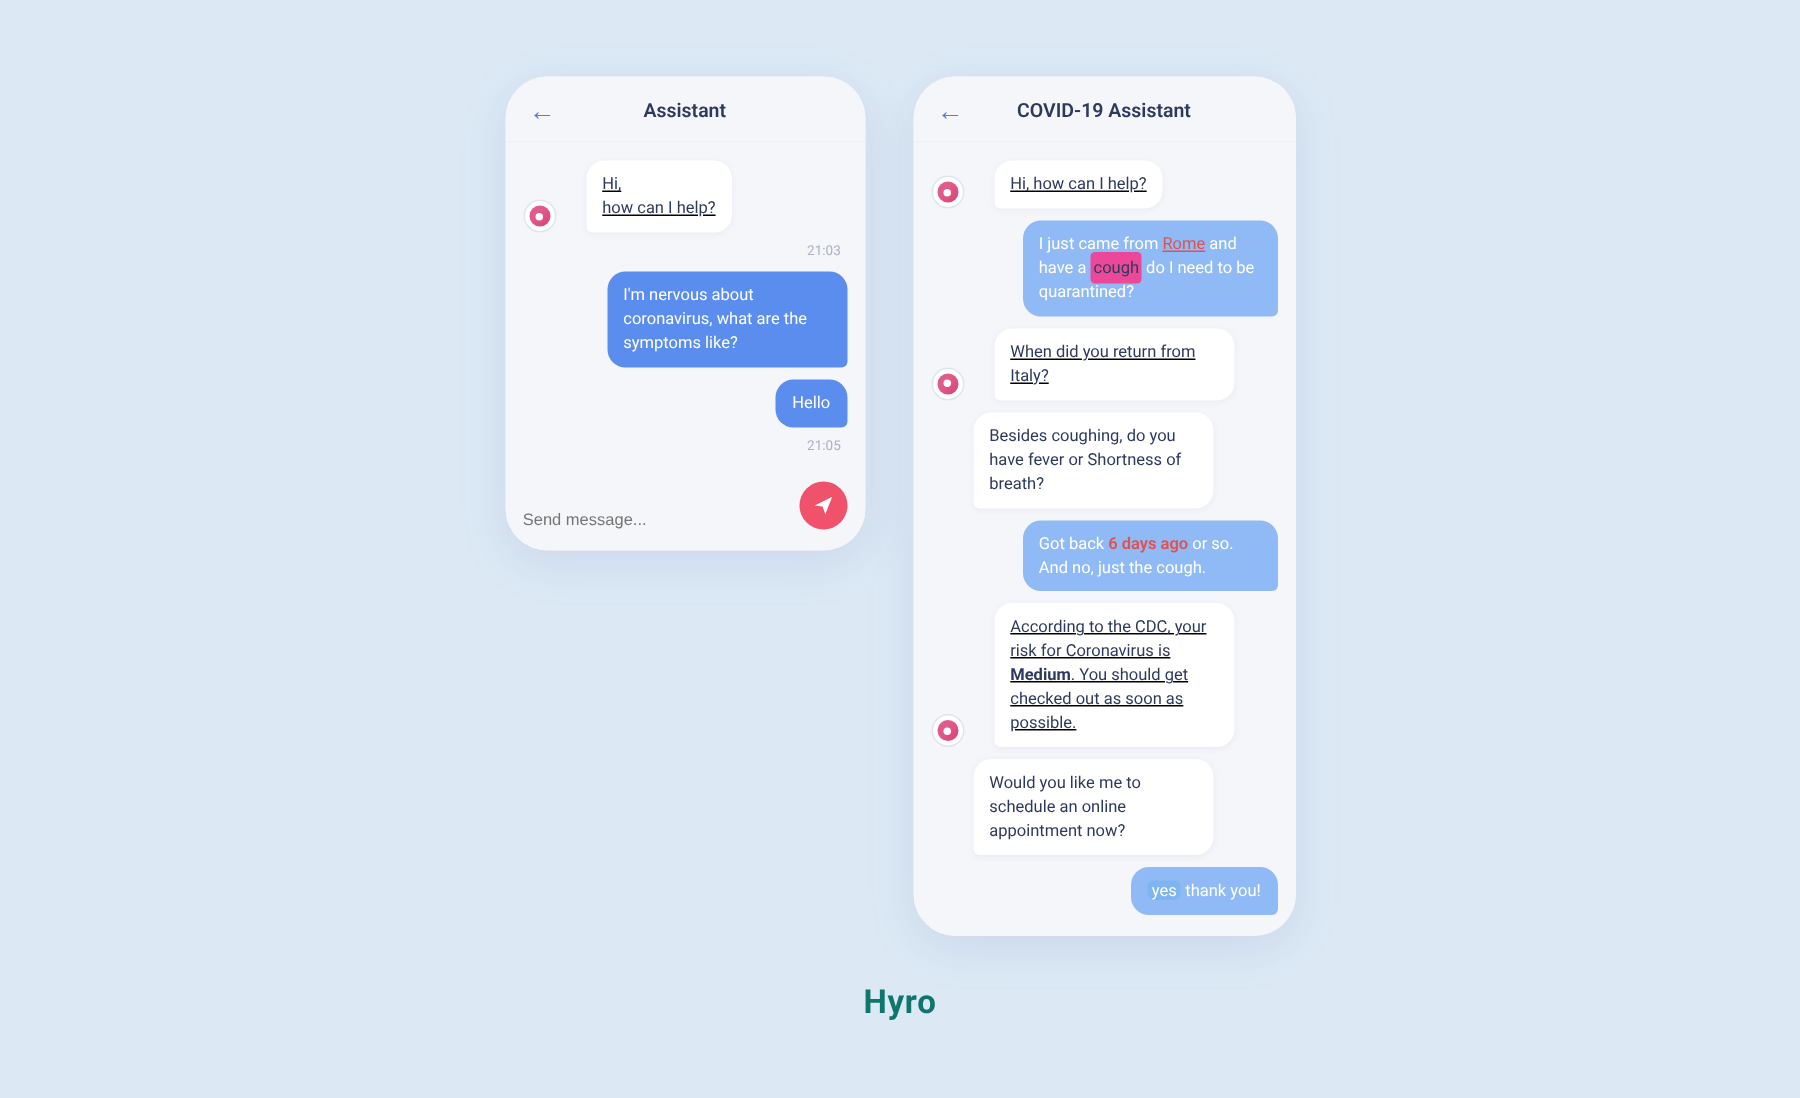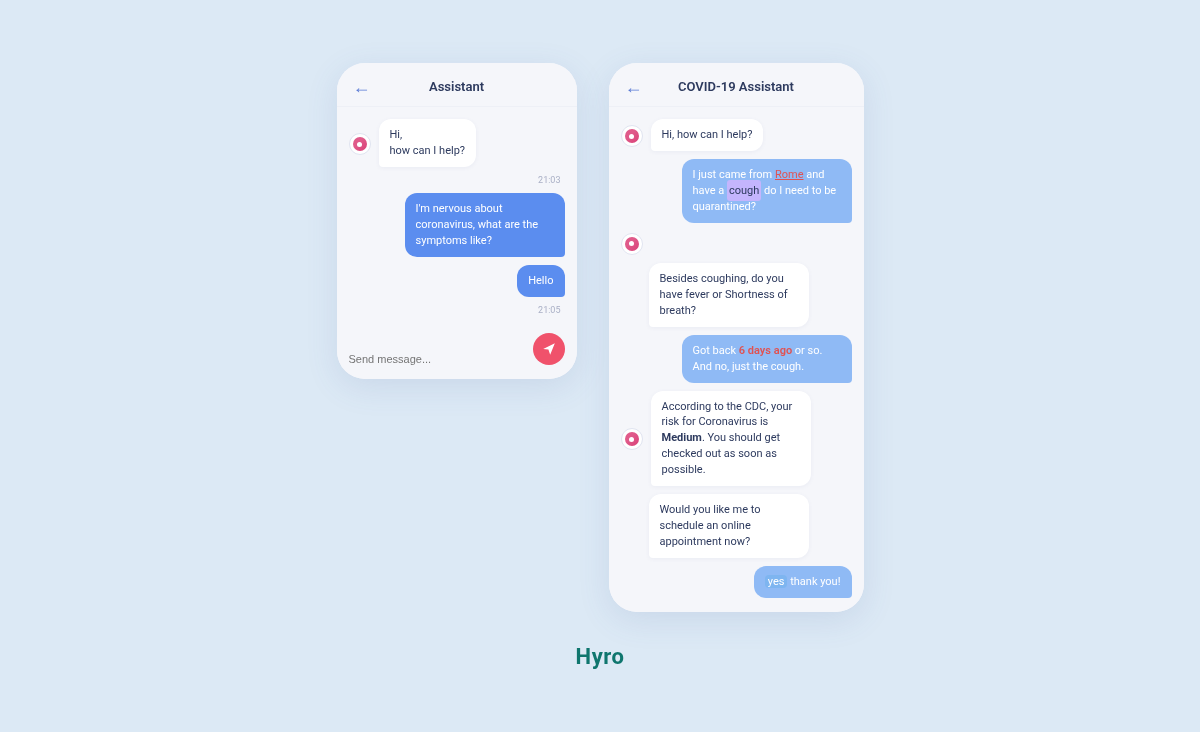--- a/index.html
+++ b/index.html
@@ -60,22 +60,23 @@
       display: flex;
       flex-direction: column;
       gap: 8px;
       overflow: hidden;
       background: #f5f6fa;
     }
 
     
     .msg-row {
       display: flex;
-      align-items: center;
-      gap: 8px;
+      align-items: flex-end;
+      gap: 20px;
+      text-decoration: underline;
     }
 
     .bot-avatar {
       width: 22px;
       height: 22px;
       border-radius: 50%;
       background: #fff;
       border: 1.5px solid #e0e4f0;
       display: flex;
       align-items: center;
@@ -181,21 +182,21 @@
     .phone-right .phone-body {
       padding-bottom: 14px;
     }
 
     
     .highlight-red {
       color: #e05252;
       font-weight: 600;
     }
     .highlight-blue {
-      background: #c4b5fd;
+      background: #ec4899;
       border-radius: 3px;
       padding: 4px 2px;
       color: #2d3a5e;
     }
     .bold {
       font-weight: 700;
     }
     .highlight-yes {
       background: #7eb5f0;
       border-radius: 4px;
@@ -282,20 +283,21 @@
       <div class="user-row">
         <div class="bubble-user-light">
           I just came from <span style="text-decoration:underline;color:#e05252;margin-top:31px;">Rome</span> and have a <span class="highlight-blue">cough</span> do I need to be quarantined?
         </div>
       </div>
 
       <div class="msg-row">
         <div class="bot-avatar">
           <div class="bot-avatar-inner"></div>
         </div>
+        <div class="bubble-bot">When did you return from Italy?</div>
       </div>
 
       <div class="bubble-bot" style="margin-left:28px;">Besides coughing, do you have fever or Shortness of breath?</div>
 
       <div class="user-row">
         <div class="bubble-user-light">
           Got back <span class="highlight-red">6 days ago</span> or so. And no, just the cough.
         </div>
       </div>
 

